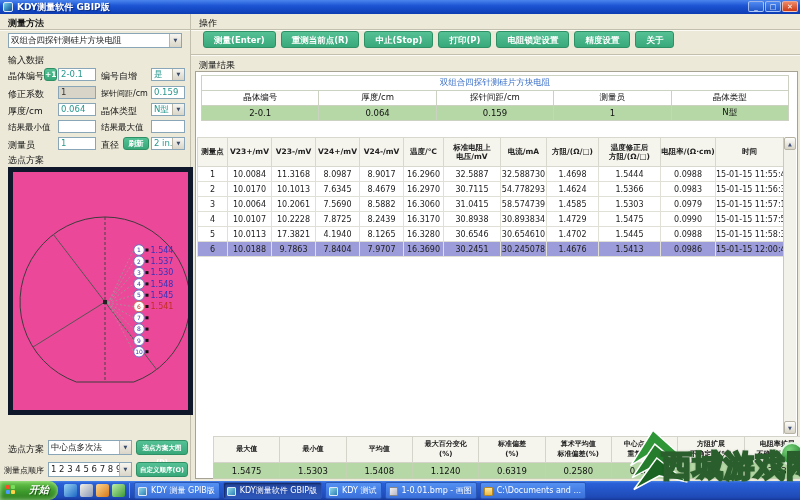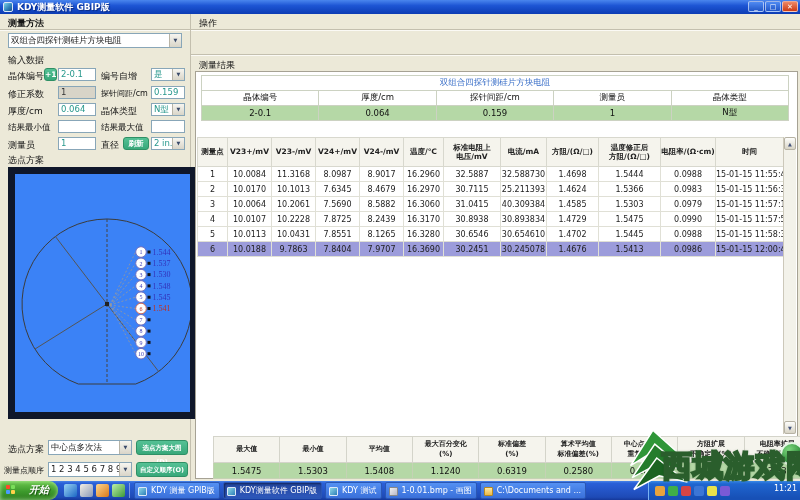--- a/index.html
+++ b/index.html
@@ -27,21 +27,21 @@
          font-size:8.5px;color:#27988c;line-height:11px;padding-left:2px;white-space:nowrap;overflow:hidden;}
   .field.dis{background:#d8d4c8;color:#333;}
   .select{position:absolute;height:13px;background:#fff;border:1px solid #88a6b8;box-sizing:border-box;}
   .select .val{position:absolute;left:2px;top:0;font-size:8.5px;color:#27988c;line-height:11px;white-space:nowrap;}
   .select .val.dark{color:#222;}
   .select .arr{position:absolute;right:0;top:0;bottom:0;width:11px;text-align:center;font-size:5px;line-height:11px;color:#3a4a6a;
                background:linear-gradient(#f6f5f0,#d9d5c8);border-left:1px solid #b8b4a6;}
   .gbtn{background:linear-gradient(#55c195,#38a87a);border:1px solid #2e9065;border-radius:3px;color:#fff;
         font-weight:bold;text-align:center;box-sizing:border-box;cursor:default;}
   
-  .waferbox{position:absolute;left:8px;top:153px;width:175px;height:238px;background:#3b82f6;border:7px solid #0f172a;font-family:Liberation Serif, serif;}
+  .waferbox{position:absolute;left:8px;top:153px;width:175px;height:238px;background:#ec4899;border:5px solid #0f172a;}
   
   #toolbar{position:absolute;left:12px;top:17px;display:flex;gap:5px;}
   .tbtn{height:17px;line-height:16px;padding:0 10px;font-size:8.5px;}
   
   .resultsbox{position:absolute;left:4px;top:57px;width:601px;height:406px;background:#fff;border:1px solid #a6a294;box-sizing:content-box;}
   table{border-collapse:collapse;}
   .sumtab{position:absolute;left:5px;top:3px;width:588px;table-layout:fixed;}
   .sumtab td,.sumtab th{border:1px solid #ccd2c2;font-size:8.5px;text-align:center;padding:0;height:14px;font-weight:normal;}
   .sumtab .ttl td{color:#3a6fc8;height:14px;border-bottom:none;}
   .sumtab .grn td{background:#b5d8a6;height:14px;}
@@ -226,20 +226,29 @@
       <div class="select" style="left:48px;top:448px;width:84px;height:15px;">
         <span class="val dark" style="line-height:13px;">1 2 3 4 5 6 7 8 9</span>
         <span class="arr" style="line-height:13px;">▼</span>
       </div>
       <div class="gbtn" style="position:absolute;left:136px;top:448px;width:52px;height:15px;font-size:6.5px;line-height:14px;">自定义顺序(O)</div>
     </div>
 
     <div class="rpanel">
       <div class="lbl" style="left:8px;top:3px;">操作</div>
       <div class="groove" style="left:0;top:15px;width:609px;"></div>
+      <div id="toolbar">
+          <div class="gbtn tbtn">测量(Enter)</div>
+          <div class="gbtn tbtn">重测当前点(R)</div>
+          <div class="gbtn tbtn">中止(Stop)</div>
+          <div class="gbtn tbtn">打印(P)</div>
+          <div class="gbtn tbtn">电阻锁定设置</div>
+          <div class="gbtn tbtn">精度设置</div>
+          <div class="gbtn tbtn">关于</div>
+        </div>
       <div class="groove" style="left:0;top:40px;width:609px;"></div>
       <div class="lbl" style="left:8px;top:45px;">测量结果</div>
 
       <div class="resultsbox">
         <table class="sumtab">
           <tbody>
             <tr class="ttl">
               <td colspan="5">双组合四探针测硅片方块电阻</td>
             </tr>
             <tr id="sum-head">
@@ -309,35 +318,35 @@
                 <td>15-01-15 11:55:46</td>
               </tr>
               <tr>
                 <td>2</td>
                 <td>10.0170</td>
                 <td>10.1013</td>
                 <td>7.6345</td>
                 <td>8.4679</td>
                 <td>16.2970</td>
                 <td>30.7115</td>
-                <td>25.211393</td>
+                <td>54.778293</td>
                 <td>1.4624</td>
                 <td>1.5366</td>
                 <td>0.0983</td>
                 <td>15-01-15 11:56:32</td>
               </tr>
               <tr>
                 <td>3</td>
                 <td>10.0064</td>
                 <td>10.2061</td>
                 <td>7.5690</td>
                 <td>8.5882</td>
                 <td>16.3060</td>
                 <td>31.0415</td>
-                <td>40.309384</td>
+                <td>58.574739</td>
                 <td>1.4585</td>
                 <td>1.5303</td>
                 <td>0.0979</td>
                 <td>15-01-15 11:57:18</td>
               </tr>
               <tr>
                 <td>4</td>
                 <td>10.0107</td>
                 <td>10.2228</td>
                 <td>7.8725</td>
@@ -346,22 +355,22 @@
                 <td>30.8938</td>
                 <td>30.893834</td>
                 <td>1.4729</td>
                 <td>1.5475</td>
                 <td>0.0990</td>
                 <td>15-01-15 11:57:58</td>
               </tr>
               <tr>
                 <td>5</td>
                 <td>10.0113</td>
-                <td>10.0431</td>
-                <td>7.8551</td>
+                <td>17.3821</td>
+                <td>4.1940</td>
                 <td>8.1265</td>
                 <td>16.3280</td>
                 <td>30.6546</td>
                 <td>30.654610</td>
                 <td>1.4702</td>
                 <td>1.5445</td>
                 <td>0.0988</td>
                 <td>15-01-15 11:58:37</td>
               </tr>
               <tr class="sel">
@@ -439,29 +448,20 @@
     <div class="ql" style="left:96px;background:linear-gradient(135deg,#ffd890,#d87818);"></div>
     <div class="ql" style="left:112px;background:linear-gradient(135deg,#bef0a8,#3c9838);"></div>
     <div class="qdiv"></div>
     <div id="tasks">
         <div class="task"><span class="ticon app"></span><span>KDY 测量 GPIB版</span></div>
         <div class="task active"><span class="ticon app"></span><span>KDY测量软件 GBIP版</span></div>
         <div class="task"><span class="ticon app"></span><span>KDY 测试</span></div>
         <div class="task"><span class="ticon paint"></span><span>1-0.01.bmp - 画图</span></div>
         <div class="task"><span class="ticon folder"></span><span>C:\Documents and ...</span></div>
       </div>
-    <div class="tray">
-      <div class="tico" style="left:6px;background:#e8a33d;"></div>
-      <div class="tico" style="left:19px;background:#3fae49;"></div>
-      <div class="tico" style="left:32px;background:#d64545;"></div>
-      <div class="tico" style="left:45px;background:#3b76d6;"></div>
-      <div class="tico" style="left:58px;background:#e8e14a;"></div>
-      <div class="tico" style="left:71px;background:#7a5ad6;"></div>
-      <div class="clock">11:21</div>
-    </div>
   </div>
 
   <div id="wm">
     <div class="wmbadge"></div>
     <svg width="58" height="64" viewBox="0 0 58 64" style="position:absolute;left:0;top:4px;transform:rotate(-8deg);">
       <polygon points="29,2 56,34 29,22 2,34" fill="#2f9638" stroke="#fff" stroke-width="1.5"></polygon>
       <polygon points="29,16 56,46 29,36 2,46" fill="#257c2c" stroke="#fff" stroke-width="1.5"></polygon>
       <polygon points="29,30 56,58 29,48 2,58" fill="#1b6322" stroke="#fff" stroke-width="1.5"></polygon>
     </svg>
     <div class="wmtext">西城游戏网</div>

